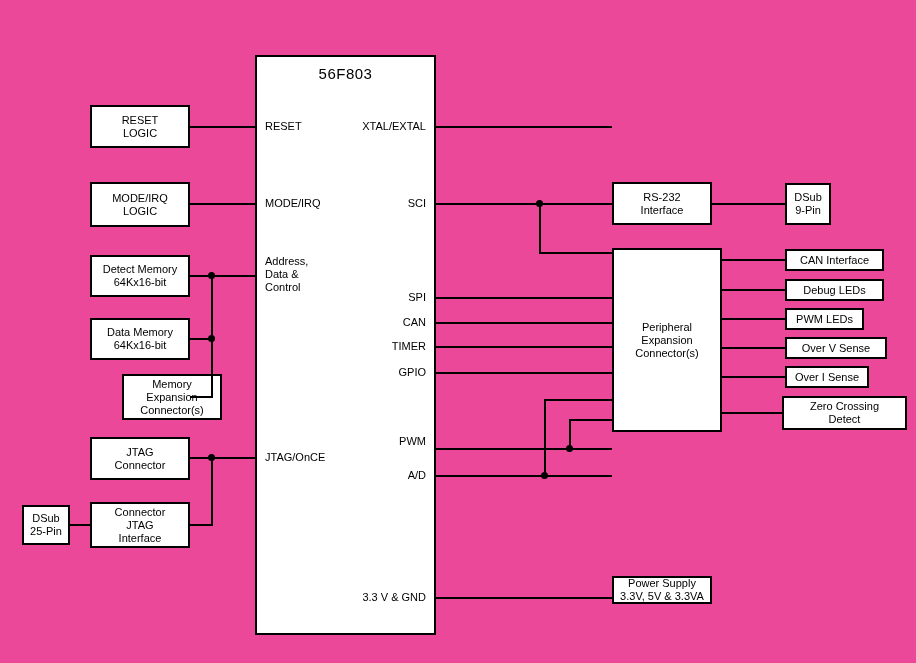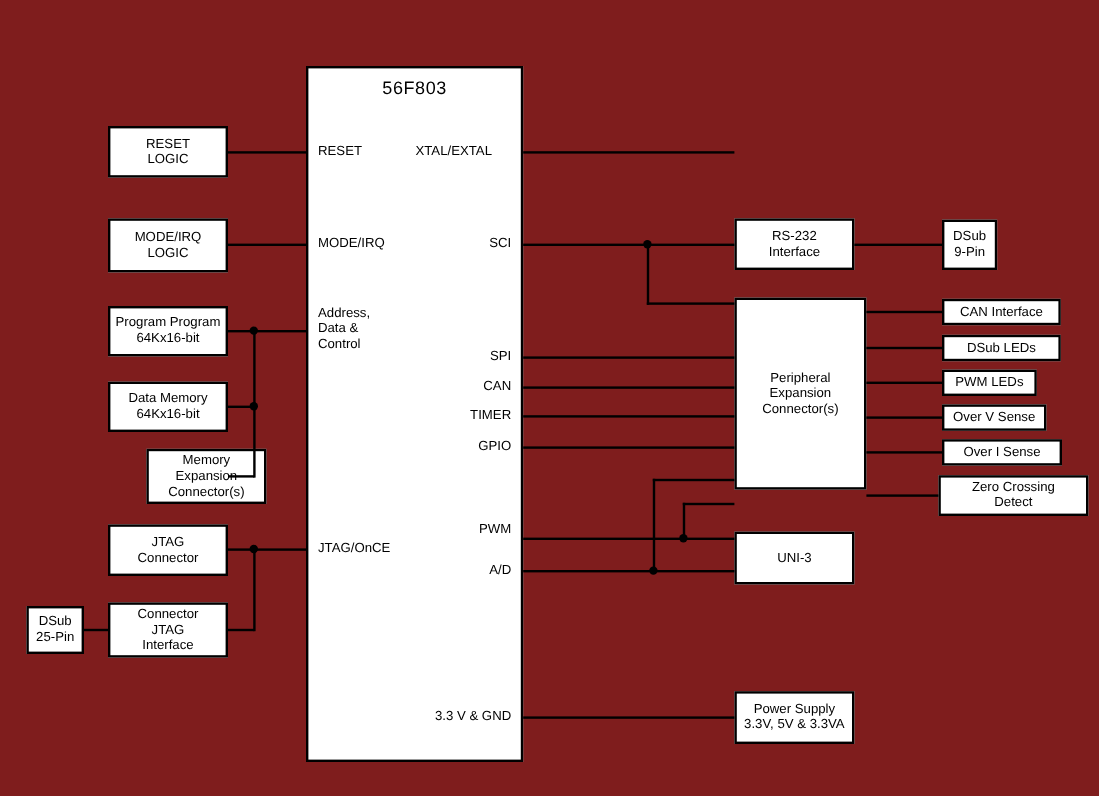--- a/index.html
+++ b/index.html
@@ -1,18 +1,18 @@
 <!DOCTYPE html>
 <html><head>
 <meta charset="utf-8">
 <style>
   * { margin: 0; padding: 0; box-sizing: border-box; }
   html, body { background: #ffffff; }
   body { font-family: "Liberation Sans", sans-serif; color: #000; }
-  .stage { position: relative; width: 916px; height: 663px; background: #7f1d1d; overflow: hidden; }
+  .stage { position: relative; width: 916px; height: 663px; background: #ec4899; overflow: hidden; }
 
   .box {
     position: absolute;
     border: 2px solid #000;
     background: #fff;
     display: flex;
     align-items: center;
     justify-content: center;
     text-align: center;
     font-size: 11px;
@@ -38,66 +38,65 @@
   <div class="cpu">
     <div class="cpu-title">56F803</div>
 
     <div class="pin" style="left:8px; top:63px;">RESET</div>
     <div class="pin" style="left:8px; top:140px;">MODE/IRQ</div>
     <div class="pin" style="left:8px; top:198px;">Address,
 Data &amp;
 Control</div>
     <div class="pin" style="left:8px; top:394px;">JTAG/OnCE</div>
 
-    <div class="pin right" style="right:24px; top:63px;margin-left:37px;">XTAL/EXTAL</div>
+    <div class="pin right" style="right:8px; top:63px;margin-left:37px;">XTAL/EXTAL</div>
     <div class="pin right" style="right:8px; top:140px;">SCI</div>
     <div class="pin right" style="right:8px; top:234px;">SPI</div>
     <div class="pin right" style="right:8px; top:259px;">CAN</div>
     <div class="pin right" style="right:8px; top:283px;">TIMER</div>
     <div class="pin right" style="right:8px; top:309px;">GPIO</div>
     <div class="pin right" style="right:8px; top:378px;">PWM</div>
     <div class="pin right" style="right:8px; top:412px;">A/D</div>
     <div class="pin right" style="right:8px; top:534px;">3.3 V &amp; GND</div>
   </div>
 
   <div class="box" style="left:90px; top:105px; width:100px; height:43px;">RESET
 LOGIC</div>
   <div class="box" style="left:90px; top:182px; width:100px; height:45px;">MODE/IRQ
 LOGIC</div>
-  <div class="box" style="left:90px; top:255px; width:100px; height:42px;">Program Program
+  <div class="box" style="left:90px; top:255px; width:100px; height:42px;">Detect Memory
 64Kx16-bit</div>
   <div class="box" style="left:90px; top:318px; width:100px; height:42px;">Data Memory
 64Kx16-bit</div>
   <div class="box" style="left:90px; top:374px; width:100px; height:46px;margin-left:32px;">Memory
 Expansion
 Connector(s)</div>
   <div class="box" style="left:90px; top:437px; width:100px; height:43px;">JTAG
 Connector</div>
   <div class="box" style="left:90px; top:502px; width:100px; height:46px;">Connector
 JTAG
 Interface</div>
   <div class="box" style="left:22px; top:505px; width:48px; height:40px;">DSub
 25-Pin</div>
 
   <div class="box" style="left:612px; top:182px; width:100px; height:43px;">RS-232
 Interface</div>
   <div class="box" style="left:785px; top:183px; width:46px; height:42px;">DSub
 9-Pin</div>
-  <div class="box" style="left:612px; top:248px; width:110px; height:160px;">Peripheral
+  <div class="box" style="left:612px; top:248px; width:110px; height:184px;">Peripheral
 Expansion
 Connector(s)</div>
   <div class="box thin" style="left:785px; top:249px; width:99px; height:22px;">CAN Interface</div>
-  <div class="box thin" style="left:785px; top:279px; width:99px; height:22px;">DSub LEDs</div>
+  <div class="box thin" style="left:785px; top:279px; width:99px; height:22px;">Debug LEDs</div>
   <div class="box thin" style="left:785px; top:308px; width:79px; height:22px;">PWM LEDs</div>
-  <div class="box thin" style="left:785px; top:337px; width:87px; height:22px;">Over V Sense</div>
-  <div class="box thin" style="left:785px; top:366px; width:100px; height:22px;">Over I Sense</div>
+  <div class="box thin" style="left:785px; top:337px; width:102px; height:22px;">Over V Sense</div>
+  <div class="box thin" style="left:785px; top:366px; width:84px; height:22px;">Over I Sense</div>
   <div class="box" style="left:782px; top:396px; width:125px; height:34px;">Zero Crossing
 Detect</div>
-  <div class="box" style="left:612px; top:443px; width:100px; height:44px;">UNI-3</div>
-  <div class="box" style="left:612px; top:576px; width:100px; height:44px;">Power Supply
+  <div class="box" style="left:612px; top:576px; width:100px; height:28px;">Power Supply
 3.3V, 5V &amp; 3.3VA</div>
 
   <div class="hline" style="left:190px; top:126px; width:65px;"></div>
   <div class="hline" style="left:190px; top:203px; width:65px;"></div>
   <div class="hline" style="left:190px; top:275px; width:22px;"></div>
   <div class="hline" style="left:190px; top:338px; width:22px;"></div>
   <div class="hline" style="left:190px; top:396px; width:22px;"></div>
   <div class="vline" style="left:211px; top:275px; height:123px;"></div>
   <div class="hline" style="left:211px; top:275px; width:44px;"></div>
   <div class="hline" style="left:190px; top:457px; width:65px;"></div>

